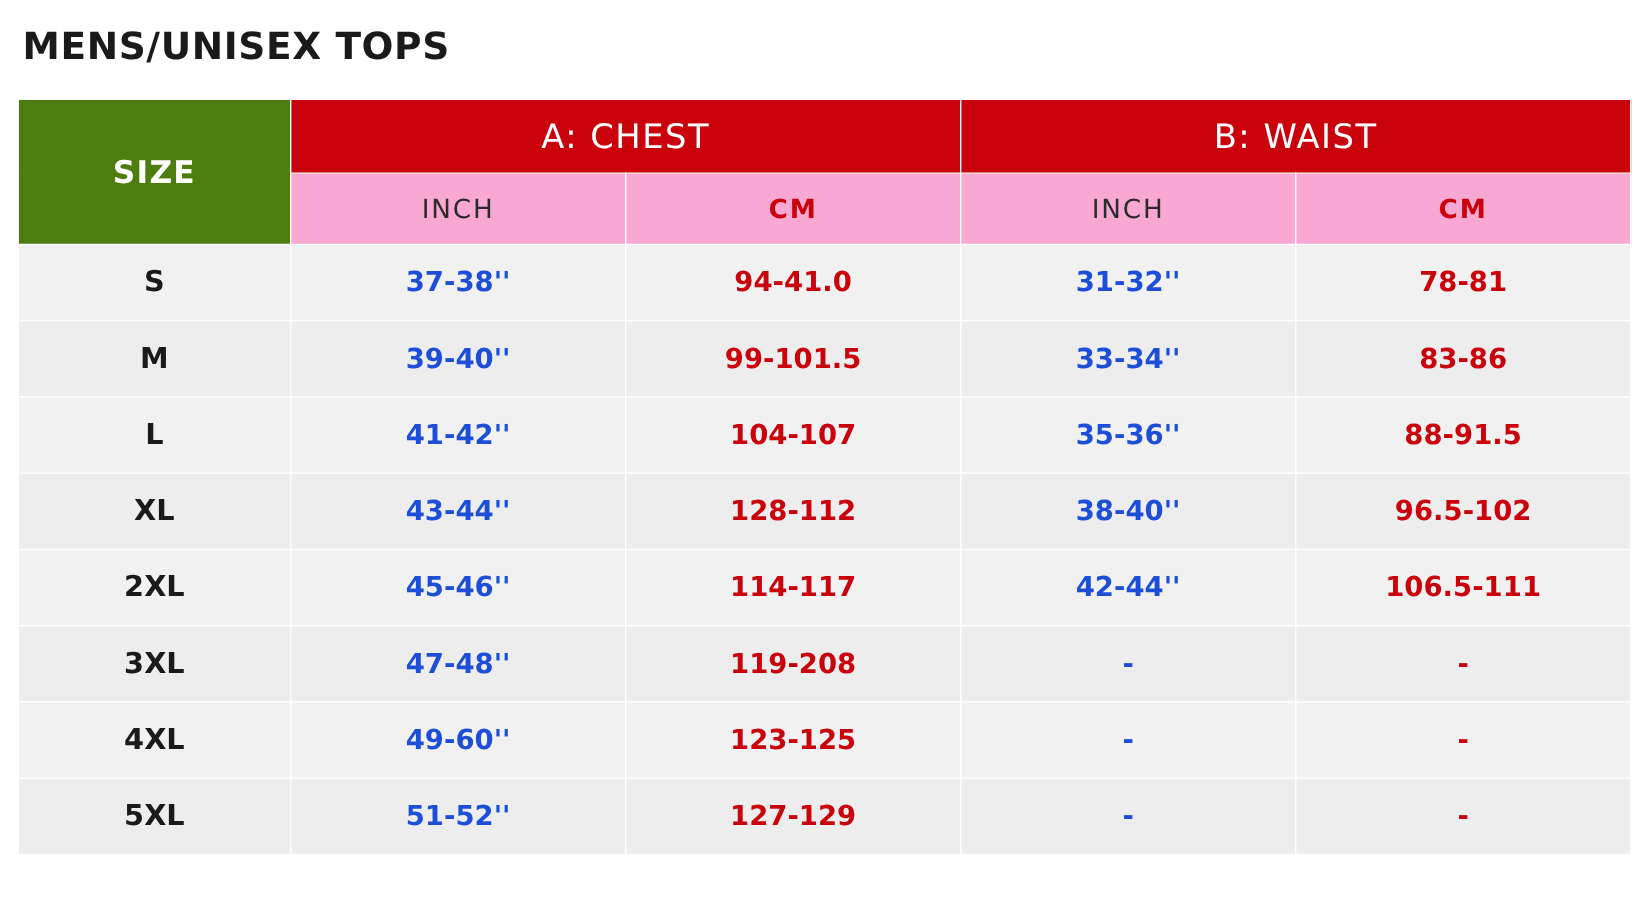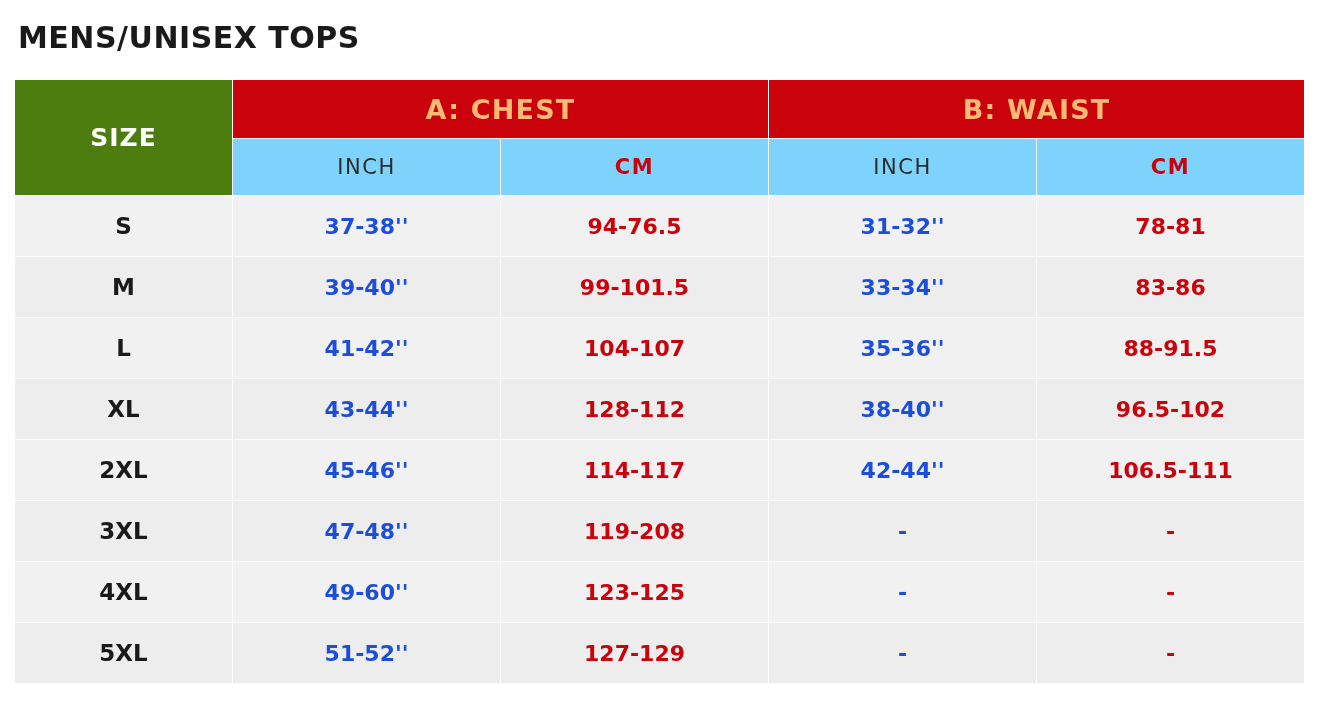--- a/index.html
+++ b/index.html
@@ -48,30 +48,30 @@
     color: #ffffff;
     font-size: 25px;
     font-weight: bold;
     text-align: center;
     vertical-align: middle;
     letter-spacing: 1px;
     font-family: "DejaVu Sans", sans-serif;
   }
   .hdr-group {
     background: #c9020b;
-    color: #fdba74;
+    color: #ffffff;
     font-size: 27px;
-    font-weight: bold;
+    font-weight: normal;
     text-align: center;
     height: 58px;
     letter-spacing: 1.2px;
     font-family: "DejaVu Sans", sans-serif;
   }
   .hdr-unit {
-    background: #7dd3fc;
+    background: #f9a8d4;
     text-align: center;
     height: 56px;
     font-size: 21px;
     font-weight: normal;
     letter-spacing: 1.5px;
     font-family: "DejaVu Sans", sans-serif;
   }
   .hdr-unit.inch { color: #2b2b2b; }
   .hdr-unit.cm   { color: #c9020b; font-weight: bold; }
 
@@ -122,21 +122,21 @@
         <th class="hdr-unit inch">INCH</th>
         <th class="hdr-unit cm">CM</th>
         <th class="hdr-unit inch">INCH</th>
         <th class="hdr-unit cm">CM</th>
       </tr>
     </thead>
     <tbody>
       <tr>
         <td class="size-cell">S</td>
         <td class="inch-cell">37-38''</td>
-        <td class="cm-cell">94-76.5</td>
+        <td class="cm-cell">94-41.0</td>
         <td class="inch-cell">31-32''</td>
         <td class="cm-cell">78-81</td>
       </tr>
       <tr class="alt">
         <td class="size-cell">M</td>
         <td class="inch-cell">39-40''</td>
         <td class="cm-cell">99-101.5</td>
         <td class="inch-cell">33-34''</td>
         <td class="cm-cell">83-86</td>
       </tr>

